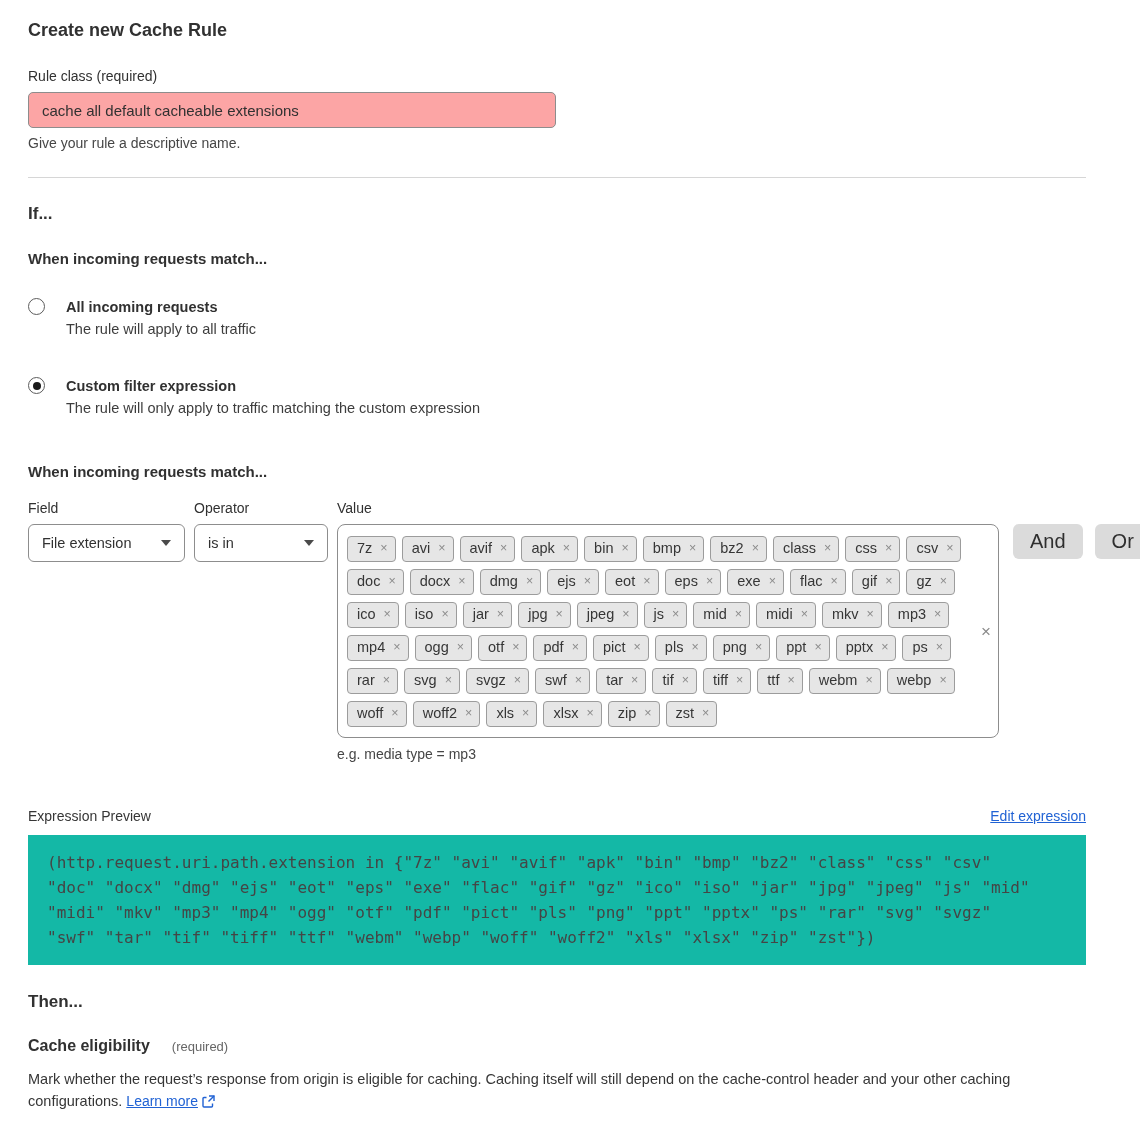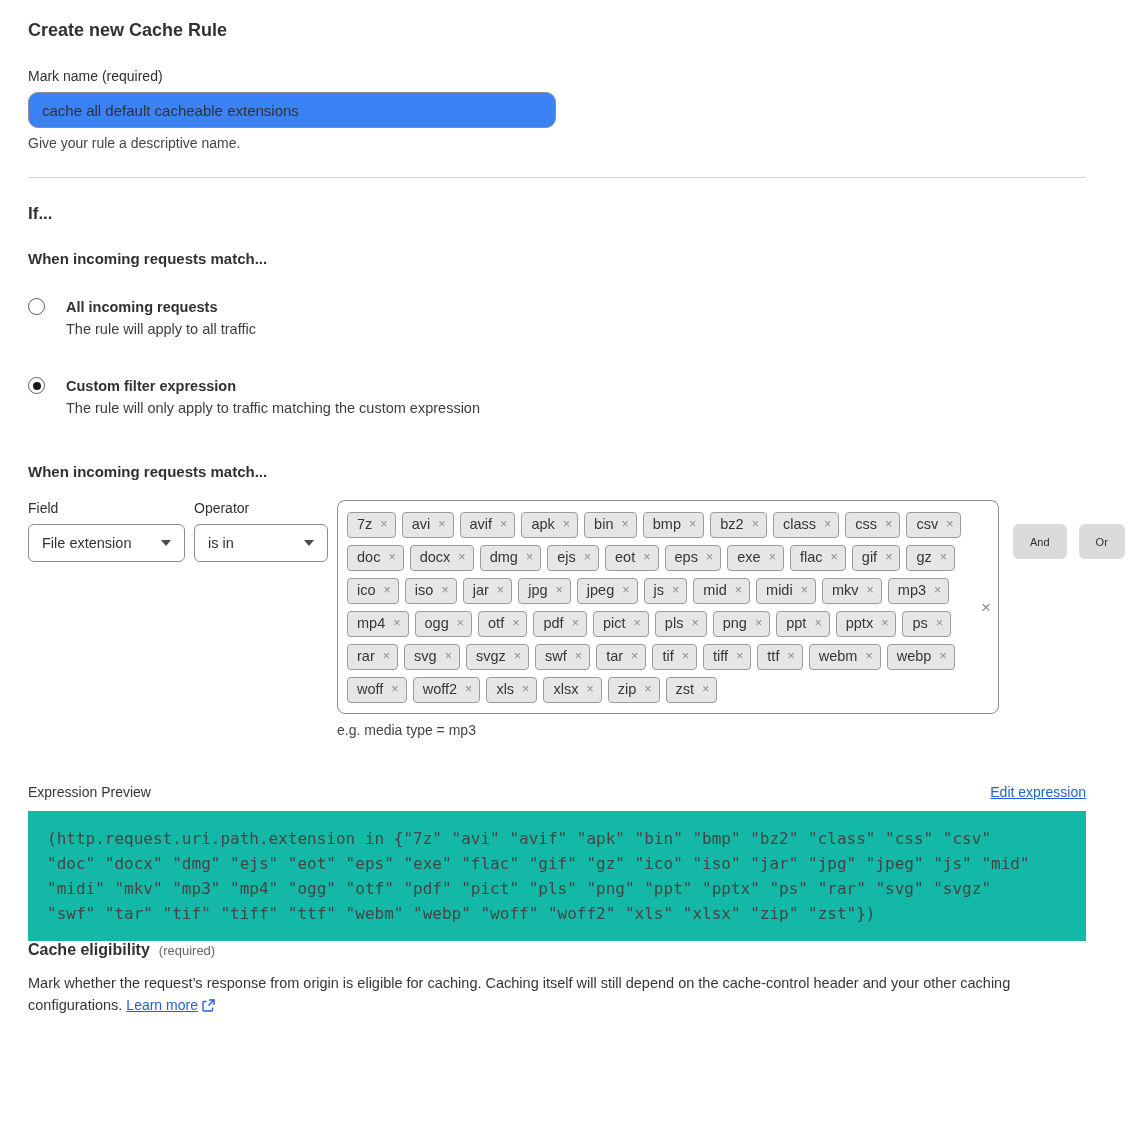--- a/index.html
+++ b/index.html
@@ -11,24 +11,24 @@
     -webkit-font-smoothing: antialiased;
   }
   .container { padding: 20px 50px 0 28px; width: 1140px; }
 
   .page-title { font-size: 18px; font-weight: 700; margin: 0 0 27px; }
 
   .field-label { font-size: 14px; margin: 0 0 8px; color: #313131; }
 
   .rule-input {
     width: 528px; height: 36px;
-    border: 1px solid #8d8d8d; border-radius: 10px;
+    border: 1px solid #8d8d8d; border-radius: 5px;
     padding: 0 13px; font-size: 15px; color: #313131;
     font-family: "Liberation Sans", sans-serif;
-    outline: none; background: #3b82f6;
+    outline: none; background: #fca5a5;
   }
   .help-text { font-size: 14px; color: #464646; margin-top: 7px; }
 
   hr.divider { border: none; border-top: 1px solid #d6d6d6; margin: 26px 0; width: 1058px; }
 
   .if-heading, .then-heading { font-size: 17px; font-weight: 700; margin: 0 0 26px; }
   .match-heading { font-size: 15px; font-weight: 700; margin: 0 0 30px; }
 
   
   .radio-option { display: flex; align-items: flex-start; gap: 21px; margin-bottom: 36px; margin-top: 17px; }
@@ -77,55 +77,55 @@
   .tag-x { color: #8c8c8c; font-size: 12.5px; cursor: pointer; }
   .clear-x {
     position: absolute; right: 7px; top: 50%; transform: translateY(-50%);
     color: #8a8a8a; font-size: 17px; line-height: 1; cursor: pointer;
   }
   .value-hint { font-size: 14px; color: #464646; margin-top: 8px; }
 
   .andor-group { display: flex; gap: 12px; margin-top: 24px; margin-left: 5px; }
   .andor-btn {
     background: #dbdbdb; border: none; border-radius: 6px;
-    padding: 0 17px; height: 35px; font-size: 11px; color: #2f2f2f;
+    padding: 0 17px; height: 35px; font-size: 20px; color: #2f2f2f;
     font-family: "Liberation Sans", sans-serif; cursor: pointer;
   }
 
   
   .preview-header {
     display: flex; justify-content: space-between; align-items: flex-end;
     width: 1058px; margin-top: 46px; margin-bottom: 11px;
   }
   .preview-label { font-size: 14px; color: #363636; }
   a.link { color: #2062d4; font-size: 14px; text-decoration: underline; cursor: pointer; }
   .code-block {
     width: 1058px; background: #14b8a6; padding: 15px 19px;
     font-family: "DejaVu Sans Mono", monospace; font-size: 16px;
     color: #454545; line-height: 25px;
   }
   .code-line { white-space: pre-wrap; }
 
   .then-heading { margin: 27px 0 25px; }
-  .cache-heading-row { display: flex; align-items: baseline; gap: 9px; margin-bottom: 13px; }
+  .cache-heading-row { display: flex; align-items: baseline; gap: 22px; margin-bottom: 13px; }
   .cache-heading { font-size: 16px; font-weight: 700; }
   .required-note { font-size: 13px; color: #666; }
   .cache-desc { font-size: 14.5px; line-height: 22px; color: #363636; width: 1058px; margin: 0 0 26px; }
   .learn-more-wrap { white-space: nowrap; }
   .ext-icon { vertical-align: -2px; margin-left: 4px; }
 </style>
 </head>
 <body>
 
 <div class="container">
 
   <h1 class="page-title">Create new Cache Rule</h1>
 
   <div>
-    <div class="field-label">Mark name (required)</div>
+    <div class="field-label">Rule class (required)</div>
     <input class="rule-input" type="text" value="cache all default cacheable extensions" style="">
     <div class="help-text">Give your rule a descriptive name.</div>
   </div>
 
   <hr class="divider">
 
   <h2 class="if-heading">If...</h2>
   <h3 class="match-heading">When incoming requests match...</h3>
 
   <div class="radio-option">
@@ -158,20 +158,21 @@
 
     <div class="builder-col">
       <div class="field-label">Operator</div>
       <div class="select-control select-operator">
         <span>is in</span>
         <span class="caret-down"></span>
       </div>
     </div>
 
     <div class="builder-col">
+      <div class="field-label">Value</div>
       <div class="value-box">
         <span id="tag-wrap" style="display:contents;"><span class="tag">
               <span>7z</span>
               <span class="tag-x">×</span>
             </span><span class="tag">
               <span>avi</span>
               <span class="tag-x">×</span>
             </span><span class="tag">
               <span>avif</span>
               <span class="tag-x">×</span>
@@ -351,20 +352,21 @@
     <a class="link">Edit expression</a>
   </div>
 
   <div class="code-block">
     <div class="code-line">(http.request.uri.path.extension in {"7z" "avi" "avif" "apk" "bin" "bmp" "bz2" "class" "css" "csv"</div>
     <div class="code-line">"doc" "docx" "dmg" "ejs" "eot" "eps" "exe" "flac" "gif" "gz" "ico" "iso" "jar" "jpg" "jpeg" "js" "mid"</div>
     <div class="code-line">"midi" "mkv" "mp3" "mp4" "ogg" "otf" "pdf" "pict" "pls" "png" "ppt" "pptx" "ps" "rar" "svg" "svgz"</div>
     <div class="code-line">"swf" "tar" "tif" "tiff" "ttf" "webm" "webp" "woff" "woff2" "xls" "xlsx" "zip" "zst"})</div>
   </div>
 
+  <h2 class="then-heading">Then...</h2>
 
   <div class="cache-heading-row">
     <span class="cache-heading">Cache eligibility</span>
     <span class="required-note">(required)</span>
   </div>
 
   <p class="cache-desc"><span>Mark whether the request’s response from origin is eligible for caching. Caching itself will still depend on the cache-control header and your other caching configurations.</span>
     <span class="learn-more-wrap"><a class="link">Learn more</a><svg class="ext-icon" width="13" height="13" viewBox="0 0 13 13" fill="none">
           <path d="M4.5 2.5H2A1 1 0 0 0 1 3.5V11A1 1 0 0 0 2 12H9.5A1 1 0 0 0 10.5 11V8.5" stroke="#2062d4" stroke-width="1.4"></path>
           <path d="M7 1H12V6" stroke="#2062d4" stroke-width="1.4"></path>

